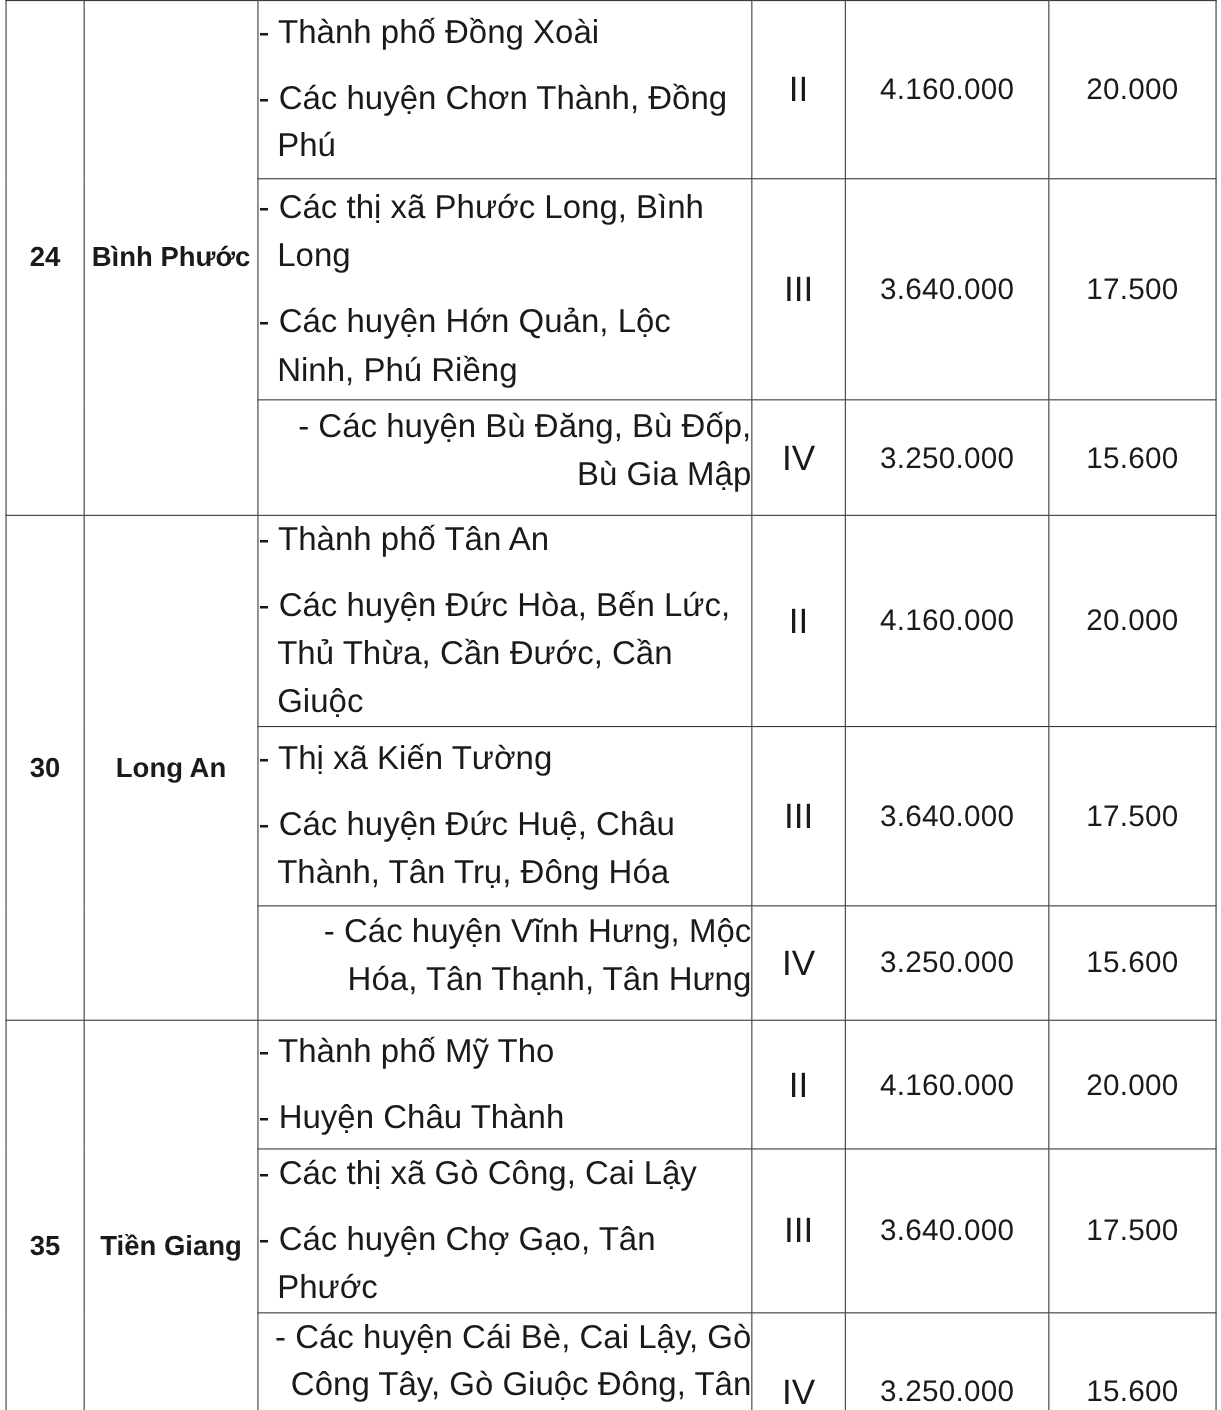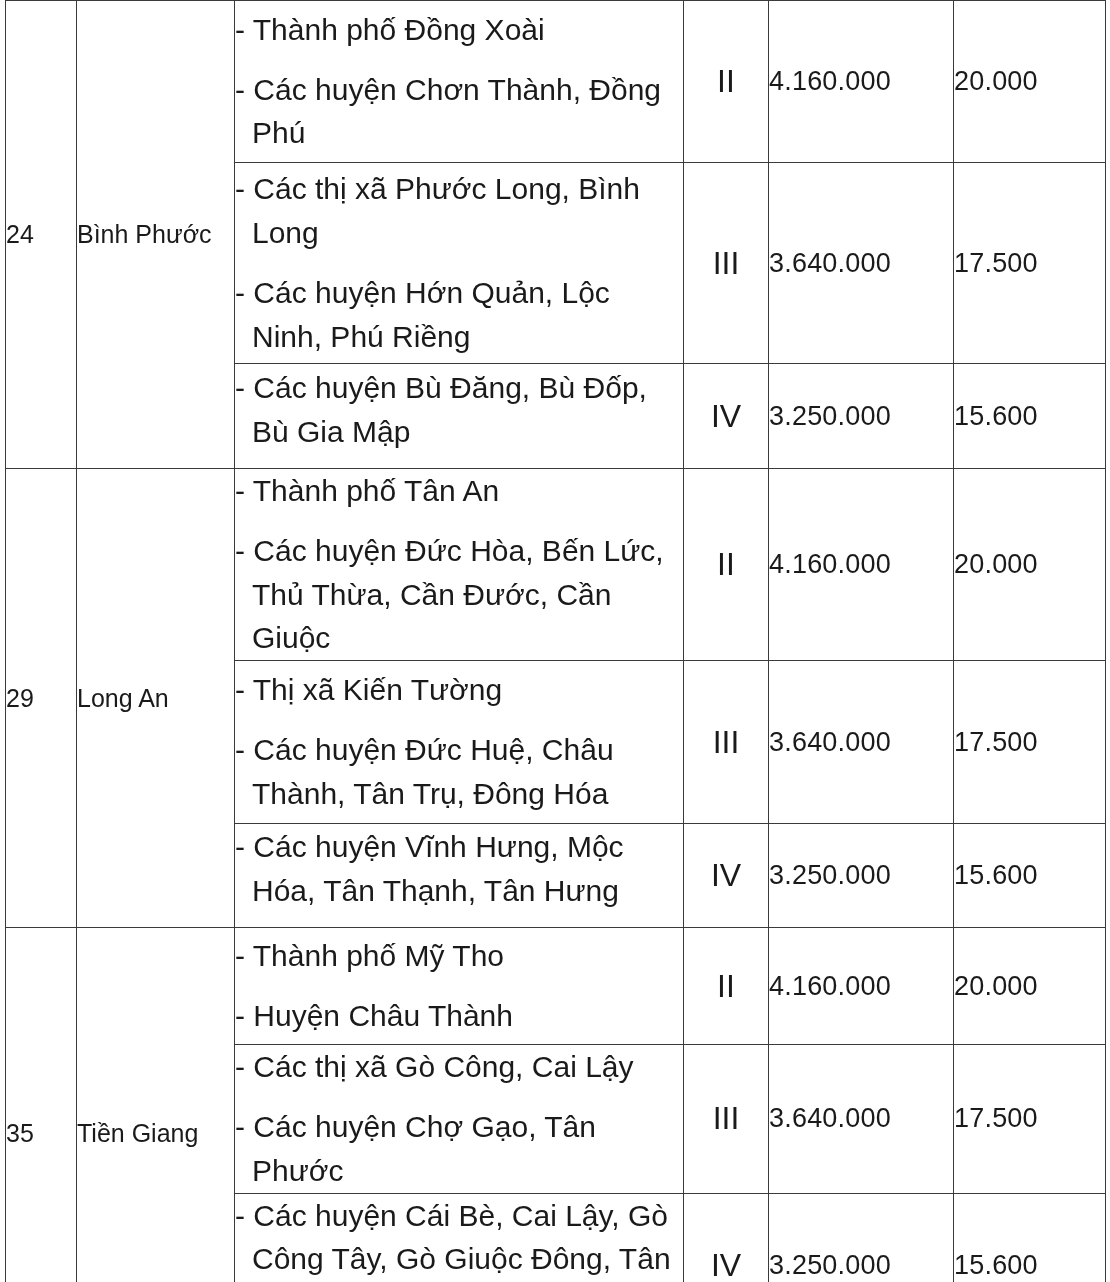--- a/index.html
+++ b/index.html
@@ -35,33 +35,35 @@
   col.c-no       { width: 71px; }
   col.c-prov     { width: 158px; }
   col.c-loc      { width: 449px; }
   col.c-zone     { width: 85px; }
   col.c-month    { width: 185px; }
   col.c-hour     { width: 152px; }
 
   
   .cell-no,
   .cell-prov {
-    font-weight: normal;
+    text-align: center;
+    font-weight: bold;
     font-size: 25px;
     line-height: 1.30;
   }
   .cell-prov { padding: 0 6px; }
 
   .cell-zone {
     text-align: center;
     font-weight: normal;
     font-size: 32px;
   }
 
   .cell-money {
+    text-align: center;
     font-weight: normal;
     font-size: 27px;
     letter-spacing: 0.2px;
   }
 
   .cell-loc {
     text-align: left;
     font-size: 30px;
     line-height: 1.46;
     padding: 7px 6px 7px 2px;
@@ -74,21 +76,21 @@
     list-style: none;
   }
   .loc-item {
     margin: 0 0 16px 0;
     padding-left: 17px;
     text-indent: -17px;
   }
   .loc-item:last-child { margin-bottom: 0; }
 
   
-  .cell-loc.tight .loc-item { margin-bottom: 13px; }
+  .cell-loc.tight .loc-item { margin-bottom: 13px; text-align: right; }
 
   
   tr.province-start > td { border-top: 2.2px solid #3a3a3a; }
 </style>
 </head>
 <body>
 
 <table id="wage-table">
   <colgroup>
     <col class="c-no">
@@ -127,21 +129,21 @@
         <td class="cell-loc tight">
           <ul class="loc-list">
             <li class="loc-item">- Các huyện Bù Đăng, Bù Đốp, Bù Gia Mập</li>
           </ul>
         </td>
         <td class="cell-zone">IV</td>
         <td class="cell-money">3.250.000</td>
         <td class="cell-money">15.600</td>
       </tr>
       <tr class="province-start" style="height: 159px;">
-        <td class="cell-no" rowspan="3">29</td>
+        <td class="cell-no" rowspan="3">30</td>
         <td class="cell-prov" rowspan="3">Long An</td>
         <td class="cell-loc">
           <ul class="loc-list">
             <li class="loc-item">- Thành phố Tân An</li>
             <li class="loc-item">- Các huyện Đức Hòa, Bến Lức, Thủ Thừa, Cần Đước, Cần Giuộc</li>
           </ul>
         </td>
         <td class="cell-zone">II</td>
         <td class="cell-money">4.160.000</td>
         <td class="cell-money">20.000</td>

